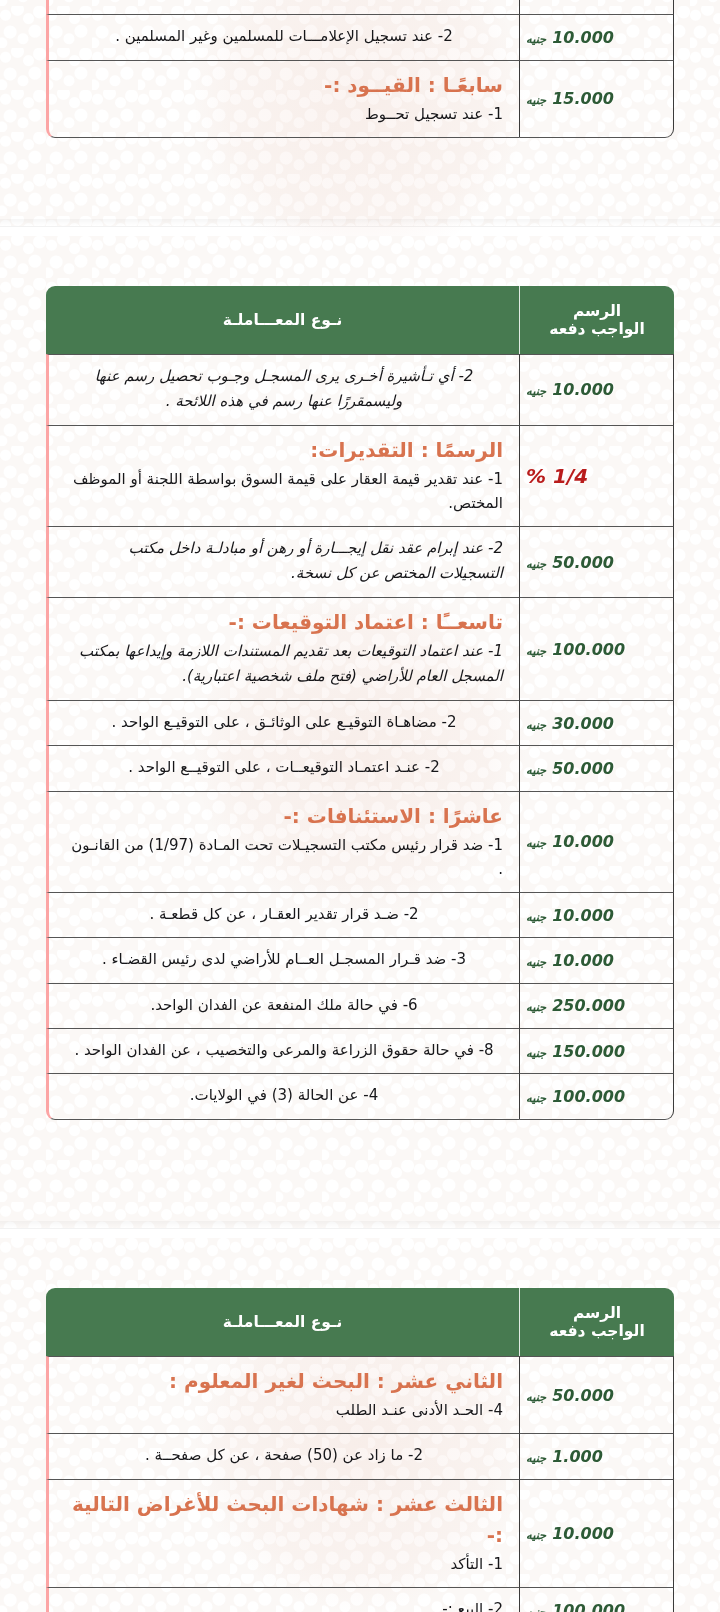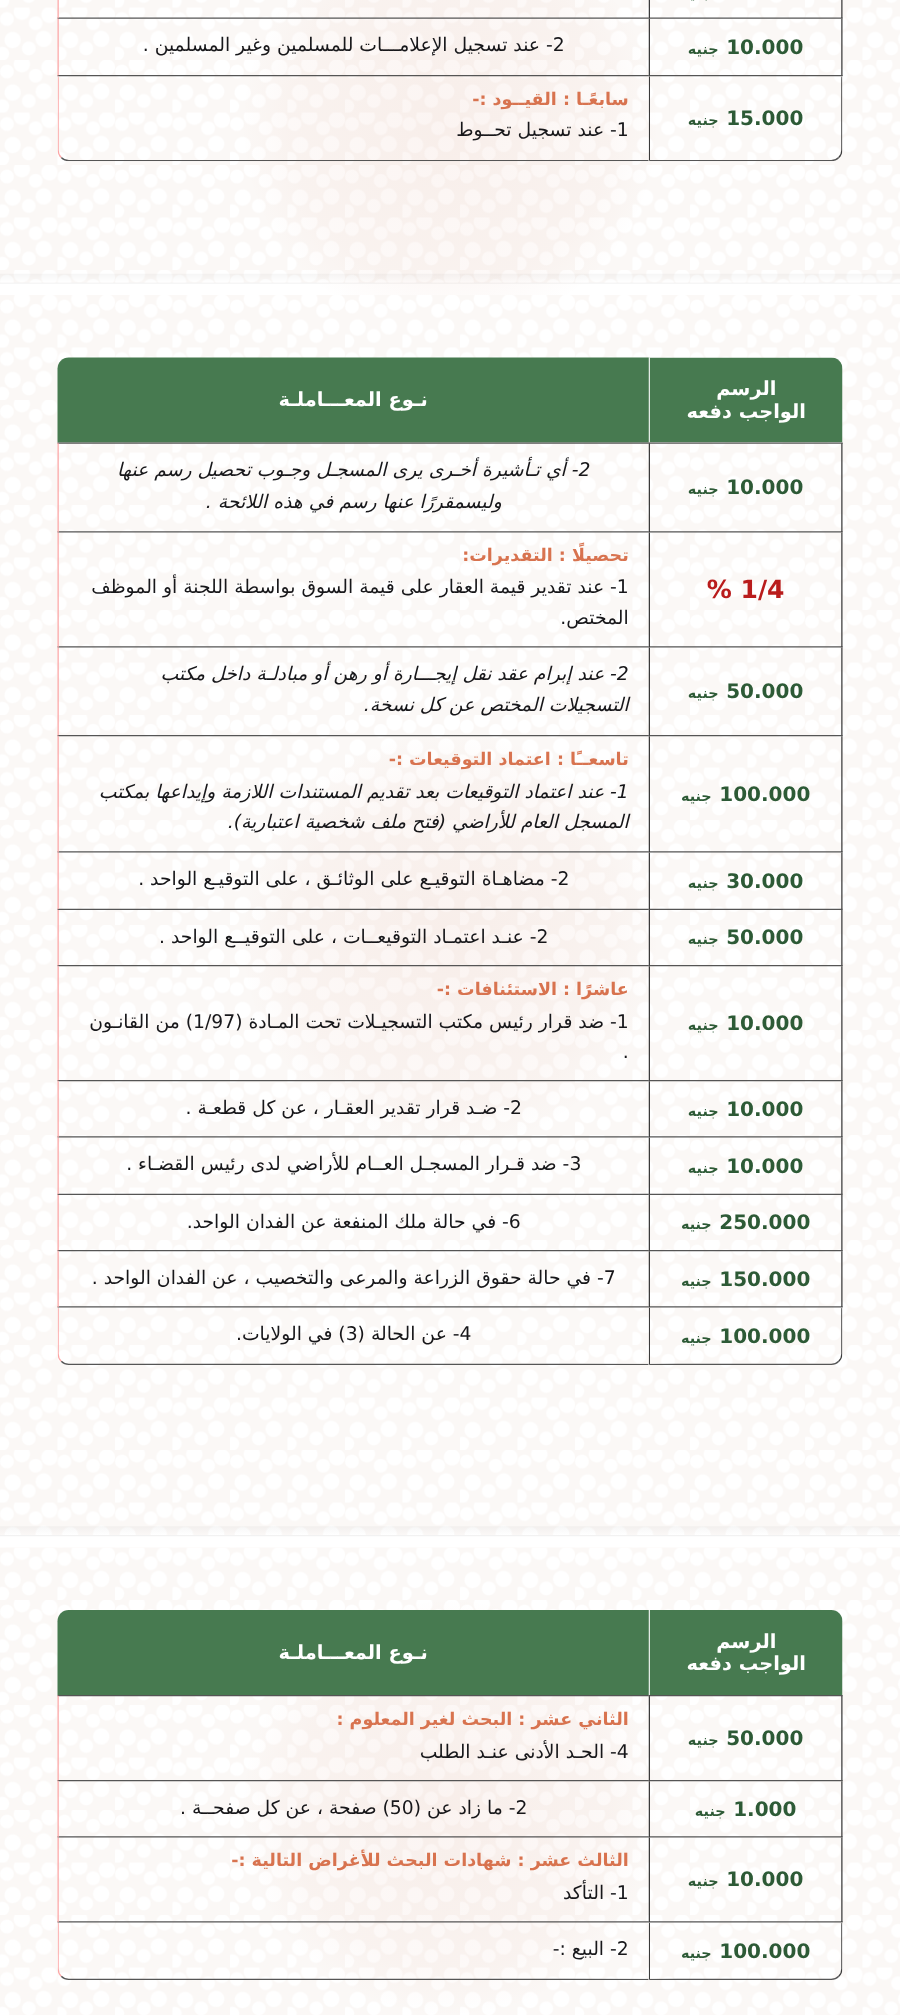--- a/index.html
+++ b/index.html
@@ -87,26 +87,27 @@
 
   tbody td {
     border-top: 1px solid #555;
     border-bottom: 1px solid #555;
     vertical-align: middle;
     background: transparent;
   }
   tbody tr td.cell-fee {
     border-left: 1px solid #3b3b3b;
     border-right: 1px solid #3b3b3b;
-    text-align: center;
+    text-align: left;
     padding: 9px 6px;
     white-space: nowrap;
+    font-style: italic;
   }
   tbody tr td.cell-desc {
-    border-left: 1px solid #fca5a5;
+    border-left: 3px solid #fca5a5;
     padding: 9px 16px 11px 16px;
     text-align: right;
   }
   tbody tr:last-child td.cell-fee  { border-bottom-right-radius: 9px; }
   tbody tr:last-child td.cell-desc { border-bottom-left-radius: 9px; }
   tbody tr + tr td { border-top: none; }
 
   
   .clipped-top tbody tr:first-child td { border-top: none; }
 
@@ -124,21 +125,21 @@
   }
   .fee-pct {
     color: #b91c1c;
     font-weight: 700;
     font-size: 20px;
   }
 
   .sec-head {
     display: block;
     color: #d8734f;
-    font-size: 14px;
+    font-size: 20px;
     font-weight: 700;
     line-height: 1.55;
     margin-bottom: 1px;
   }
   .desc-text {
     display: block;
     color: #17171a;
     font-size: 15px;
     line-height: 1.62;
   }
@@ -209,21 +210,21 @@
       </td>
       <td class="cell-desc">
         <span class="desc-text near-center">2- أي تـأشيرة أخـرى يرى المسجـل وجـوب تحصيل رسم عنها وليسمقررًا عنها رسم في هذه اللائحة .</span>
       </td>
     </tr>
     <tr>
       <td class="cell-fee">
         <span class="fee-pct">1/4 %</span>
       </td>
       <td class="cell-desc">
-        <span class="sec-head">تحصيلًا : التقديرات:</span>
+        <span class="sec-head">الرسمًا : التقديرات:</span>
         <span class="desc-text">1- عند تقدير قيمة العقار على قيمة السوق بواسطة اللجنة أو الموظف المختص.</span>
       </td>
     </tr>
     <tr class="row-tall">
       <td class="cell-fee">
         <span class="fee-amount">50.000</span><span class="fee-unit">جنيه</span>
       </td>
       <td class="cell-desc">
         <span class="desc-text">2- عند إبرام عقد نقل إيجـــارة أو رهن أو مبادلـة داخل مكتب التسجيلات المختص عن كل نسخة.</span>
       </td>
@@ -284,21 +285,21 @@
       </td>
       <td class="cell-desc">
         <span class="desc-text near-center">6- في حالة ملك المنفعة عن الفدان الواحد.</span>
       </td>
     </tr>
     <tr>
       <td class="cell-fee">
         <span class="fee-amount">150.000</span><span class="fee-unit">جنيه</span>
       </td>
       <td class="cell-desc">
-        <span class="desc-text near-center">7- في حالة حقوق الزراعة والمرعى والتخصيب ، عن الفدان الواحد .</span>
+        <span class="desc-text near-center">8- في حالة حقوق الزراعة والمرعى والتخصيب ، عن الفدان الواحد .</span>
       </td>
     </tr>
     <tr>
       <td class="cell-fee">
         <span class="fee-amount">100.000</span><span class="fee-unit">جنيه</span>
       </td>
       <td class="cell-desc">
         <span class="desc-text near-center">4- عن الحالة (3)  في الولايات.</span>
       </td>
     </tr>

